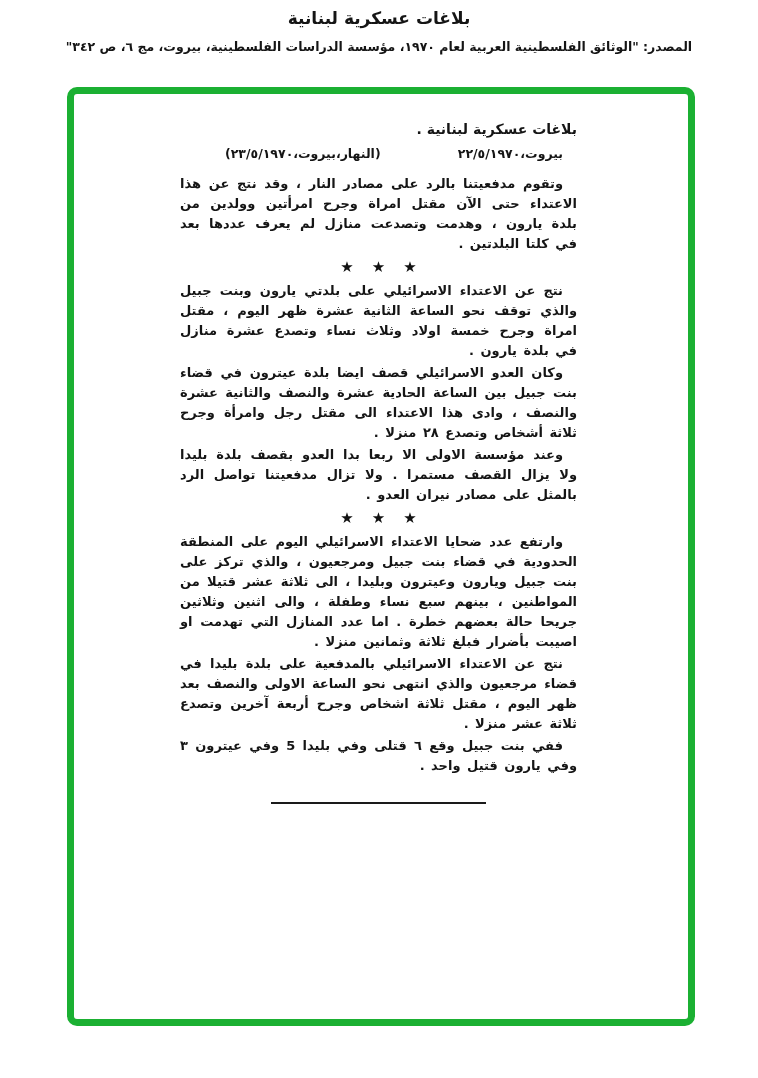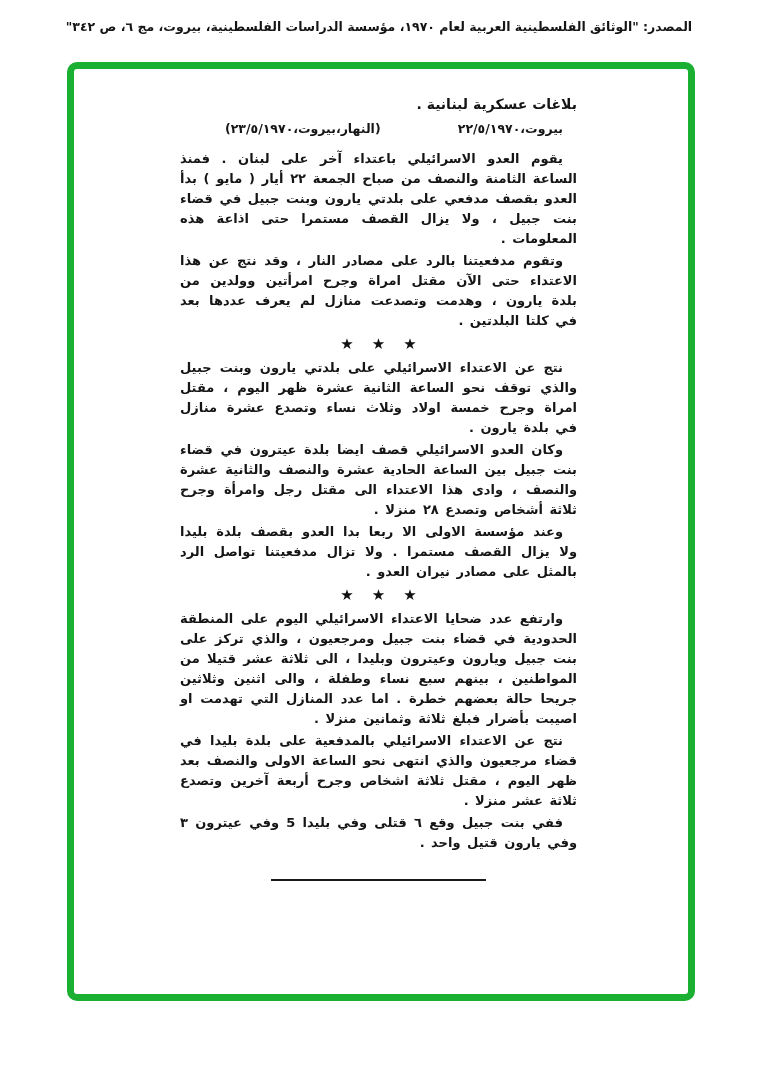--- a/index.html
+++ b/index.html
@@ -23,21 +23,21 @@
     letter-spacing: 0.2px;
   }
   .top-source {
     margin-top: 11px;
     font-size: 12.5px;
     font-weight: bold;
   }
   .frame {
     position: absolute;
     left: 67px;
-    top: 62px;
+    top: 87px;
     width: 628px;
     height: 939px;
     box-sizing: border-box;
     border: 7px solid #1BB032;
     border-radius: 10px;
     background: #ffffff;
     padding: 27px 111px 0 106px;
     direction: rtl;
   }
   .doc-heading {
@@ -78,31 +78,31 @@
     width: 215px;
     height: 2px;
     background: #1a1a1a;
     margin: 26px auto 0 auto;
   }
 </style>
 </head>
 <body>
 
 <header class="top-header">
+  <div class="top-title">بلاغات عسكرية لبنانية</div>
   <div class="top-source">المصدر: "الوثائق الفلسطينية العربية لعام ١٩٧٠، مؤسسة الدراسات الفلسطينية، بيروت، مج ٦، ص ٣٤٢"</div>
 </header>
 
 <section class="frame">
   <h1 class="doc-heading">بلاغات عسكرية لبنانية .</h1>
   <div class="dateline">
     <span>بيروت،٢٢/٥/١٩٧٠</span>
     <span>(النهار،بيروت،٢٣/٥/١٩٧٠)</span>
   </div>
   <div class="doc-body">
-      <p class="para">يقوم العدو الاسرائيلي باعتداء آخر على لبنان . فمنذ الساعة الثامنة والنصف من صباح الجمعة ٢٢ أيار ( مايو ) بدأ العدو بقصف مدفعي على بلدتي يارون وبنت جبيل في قضاء بنت جبيل ، ولا يزال القصف مستمرا حتى اذاعة هذه المعلومات .</p>
       <p class="para">وتقوم مدفعيتنا بالرد على مصادر النار ، وقد نتج عن هذا الاعتداء حتى الآن مقتل امراة وجرح امرأتين وولدين من بلدة يارون ، وهدمت وتصدعت منازل لم يعرف عددها بعد في كلتا البلدتين .</p>
       <div class="stars"><span>★</span><span>★</span><span>★</span></div>
       <p class="para">نتج عن الاعتداء الاسرائيلي على بلدتي يارون وبنت جبيل والذي توقف نحو الساعة الثانية عشرة ظهر اليوم ، مقتل امراة وجرح خمسة اولاد وثلاث نساء وتصدع عشرة منازل في بلدة يارون .</p>
       <p class="para">وكان العدو الاسرائيلي قصف ايضا بلدة عيترون في قضاء بنت جبيل بين الساعة الحادية عشرة والنصف والثانية عشرة والنصف ، وادى هذا الاعتداء الى مقتل رجل وامرأة وجرح ثلاثة أشخاص وتصدع ٢٨ منزلا .</p>
       <p class="para">وعند مؤسسة الاولى الا ربعا بدا العدو بقصف بلدة بليدا ولا يزال القصف مستمرا . ولا تزال مدفعيتنا تواصل الرد بالمثل على مصادر نيران العدو .</p>
       <div class="stars"><span>★</span><span>★</span><span>★</span></div>
       <p class="para">وارتفع عدد ضحايا الاعتداء الاسرائيلي اليوم على المنطقة الحدودية في قضاء بنت جبيل ومرجعيون ، والذي تركز على بنت جبيل ويارون وعيترون وبليدا ، الى ثلاثة عشر قتيلا من المواطنين ، بينهم سبع نساء وطفلة ، والى اثنين وثلاثين جريحا حالة بعضهم خطرة . اما عدد المنازل التي تهدمت او اصيبت بأضرار فبلغ ثلاثة وثمانين منزلا .</p>
       <p class="para">نتج عن الاعتداء الاسرائيلي بالمدفعية على بلدة بليدا في قضاء مرجعيون والذي انتهى نحو الساعة الاولى والنصف بعد ظهر اليوم ، مقتل ثلاثة اشخاص وجرح أربعة آخرين وتصدع ثلاثة عشر منزلا .</p>
       <p class="para">ففي بنت جبيل وقع ٦ قتلى وفي بليدا 5 وفي عيترون ٣ وفي يارون قتيل واحد .</p>
     </div>

